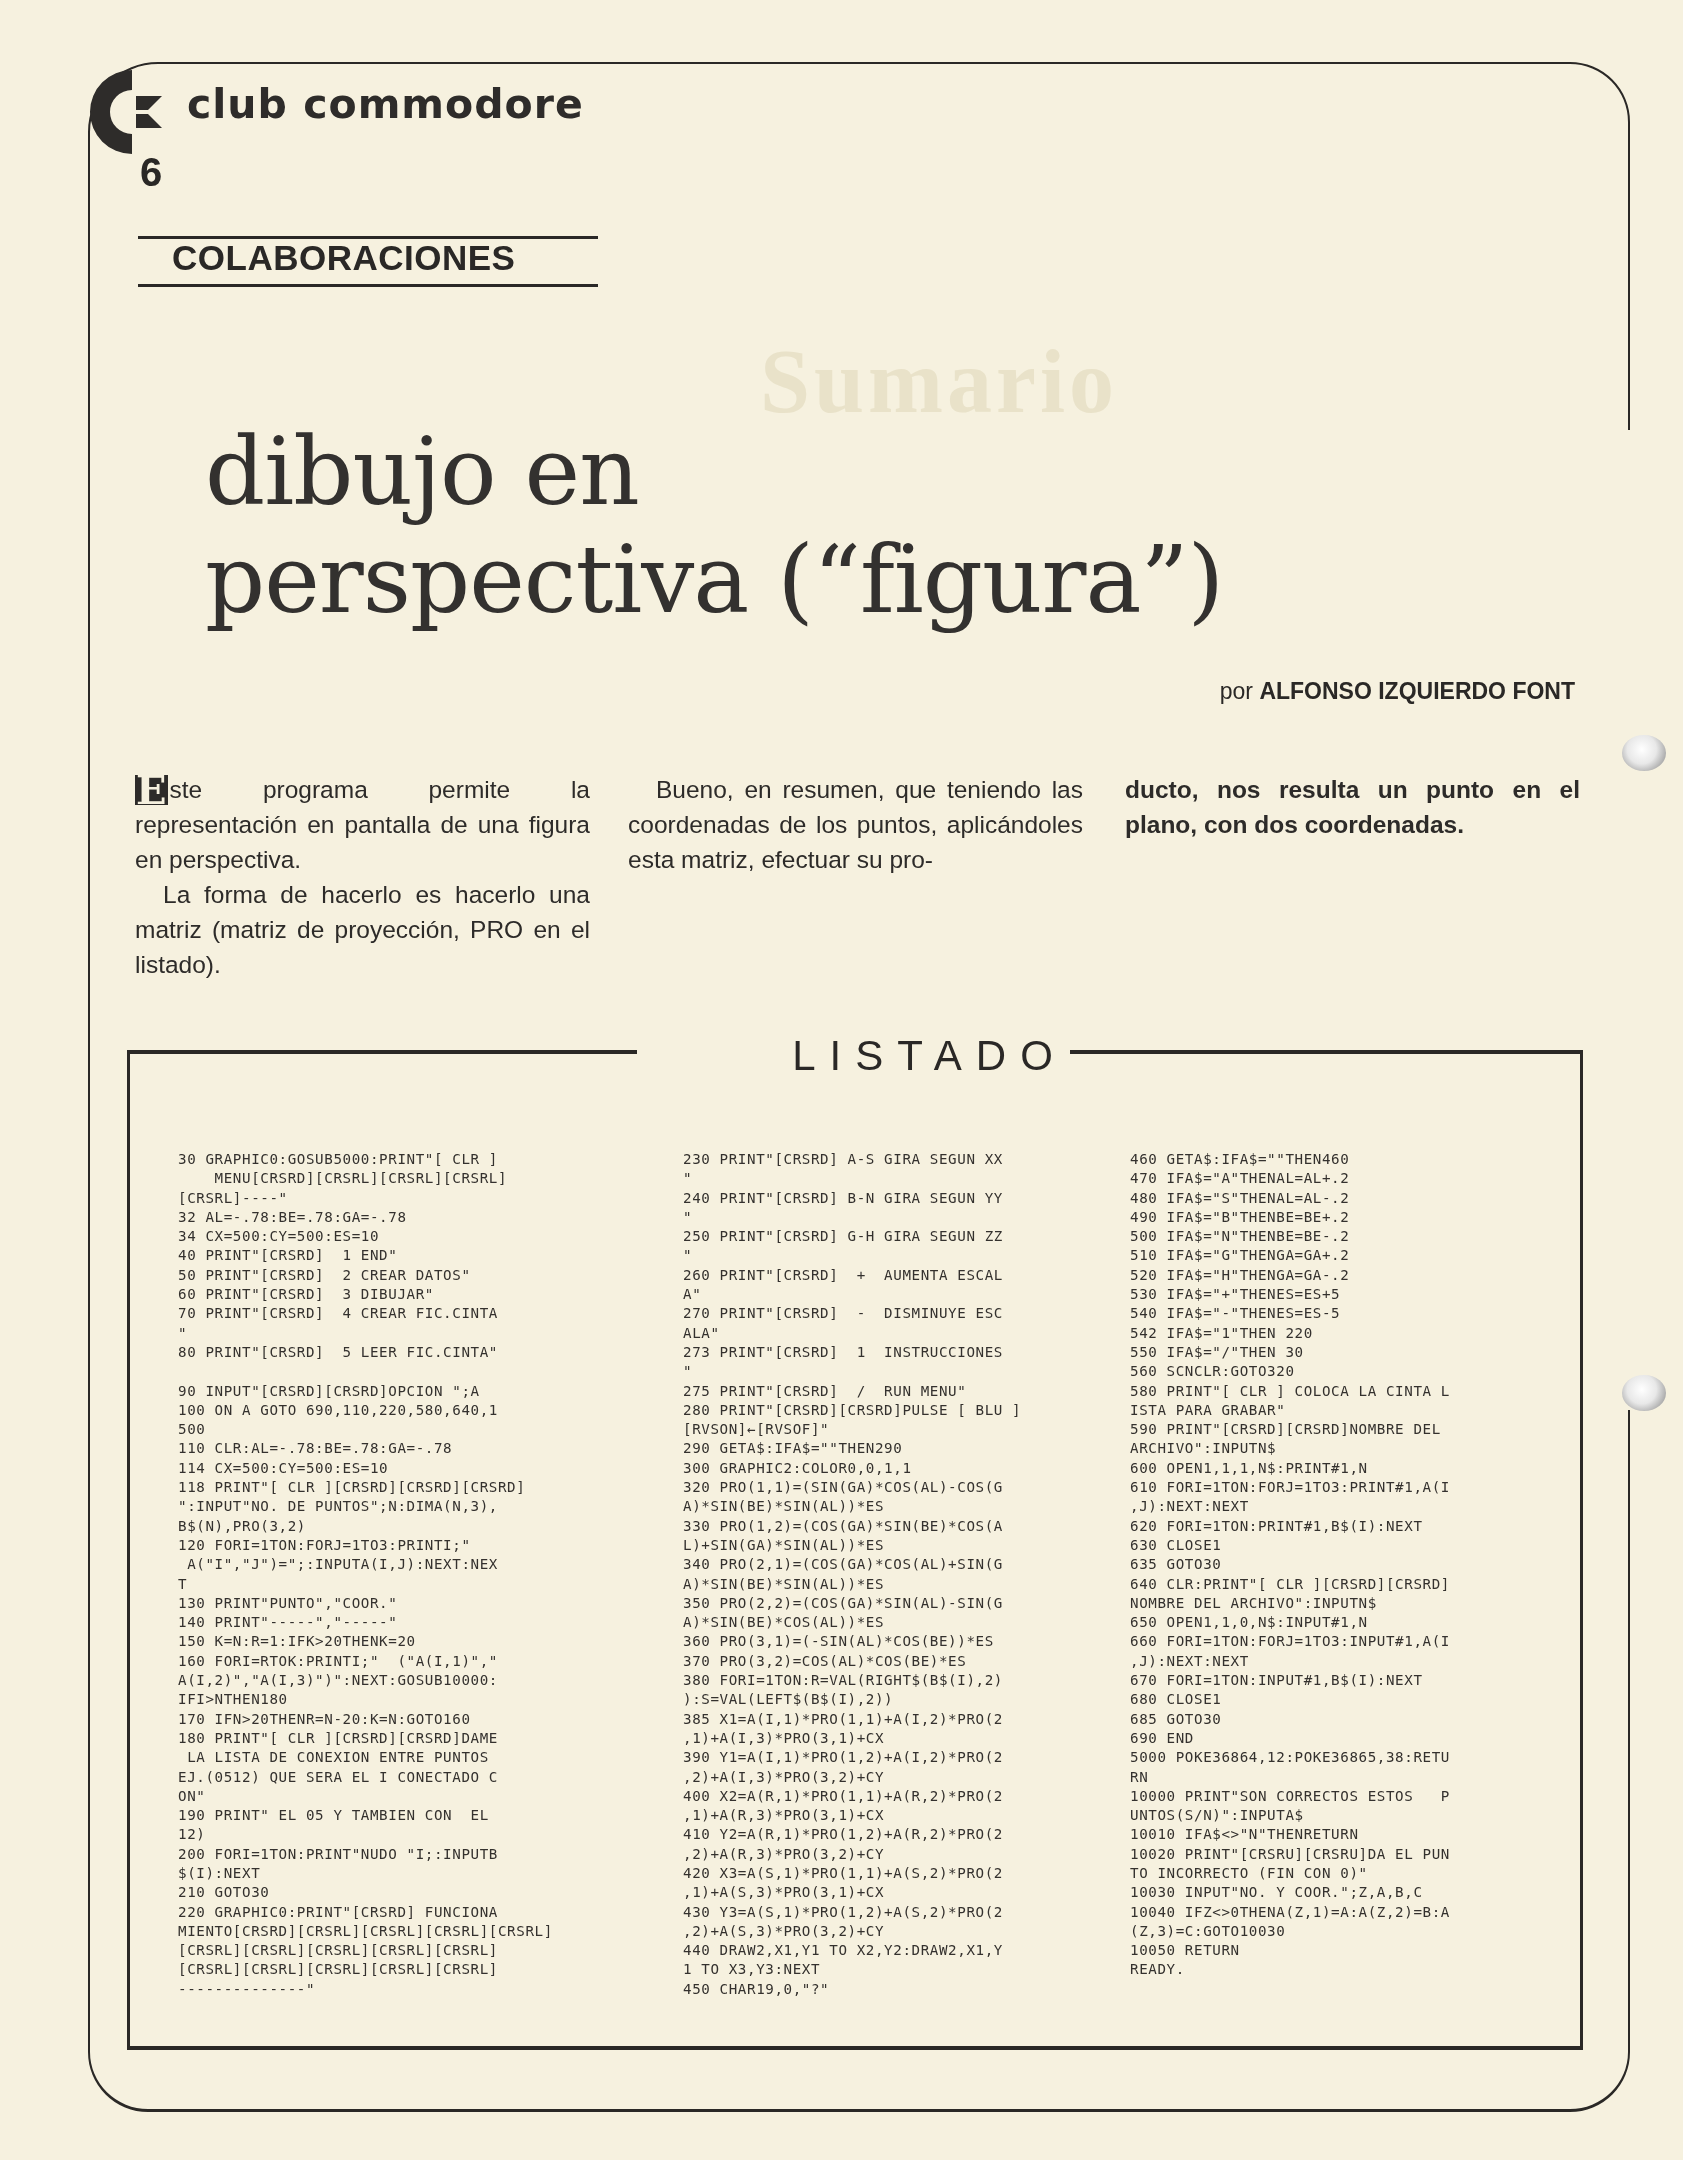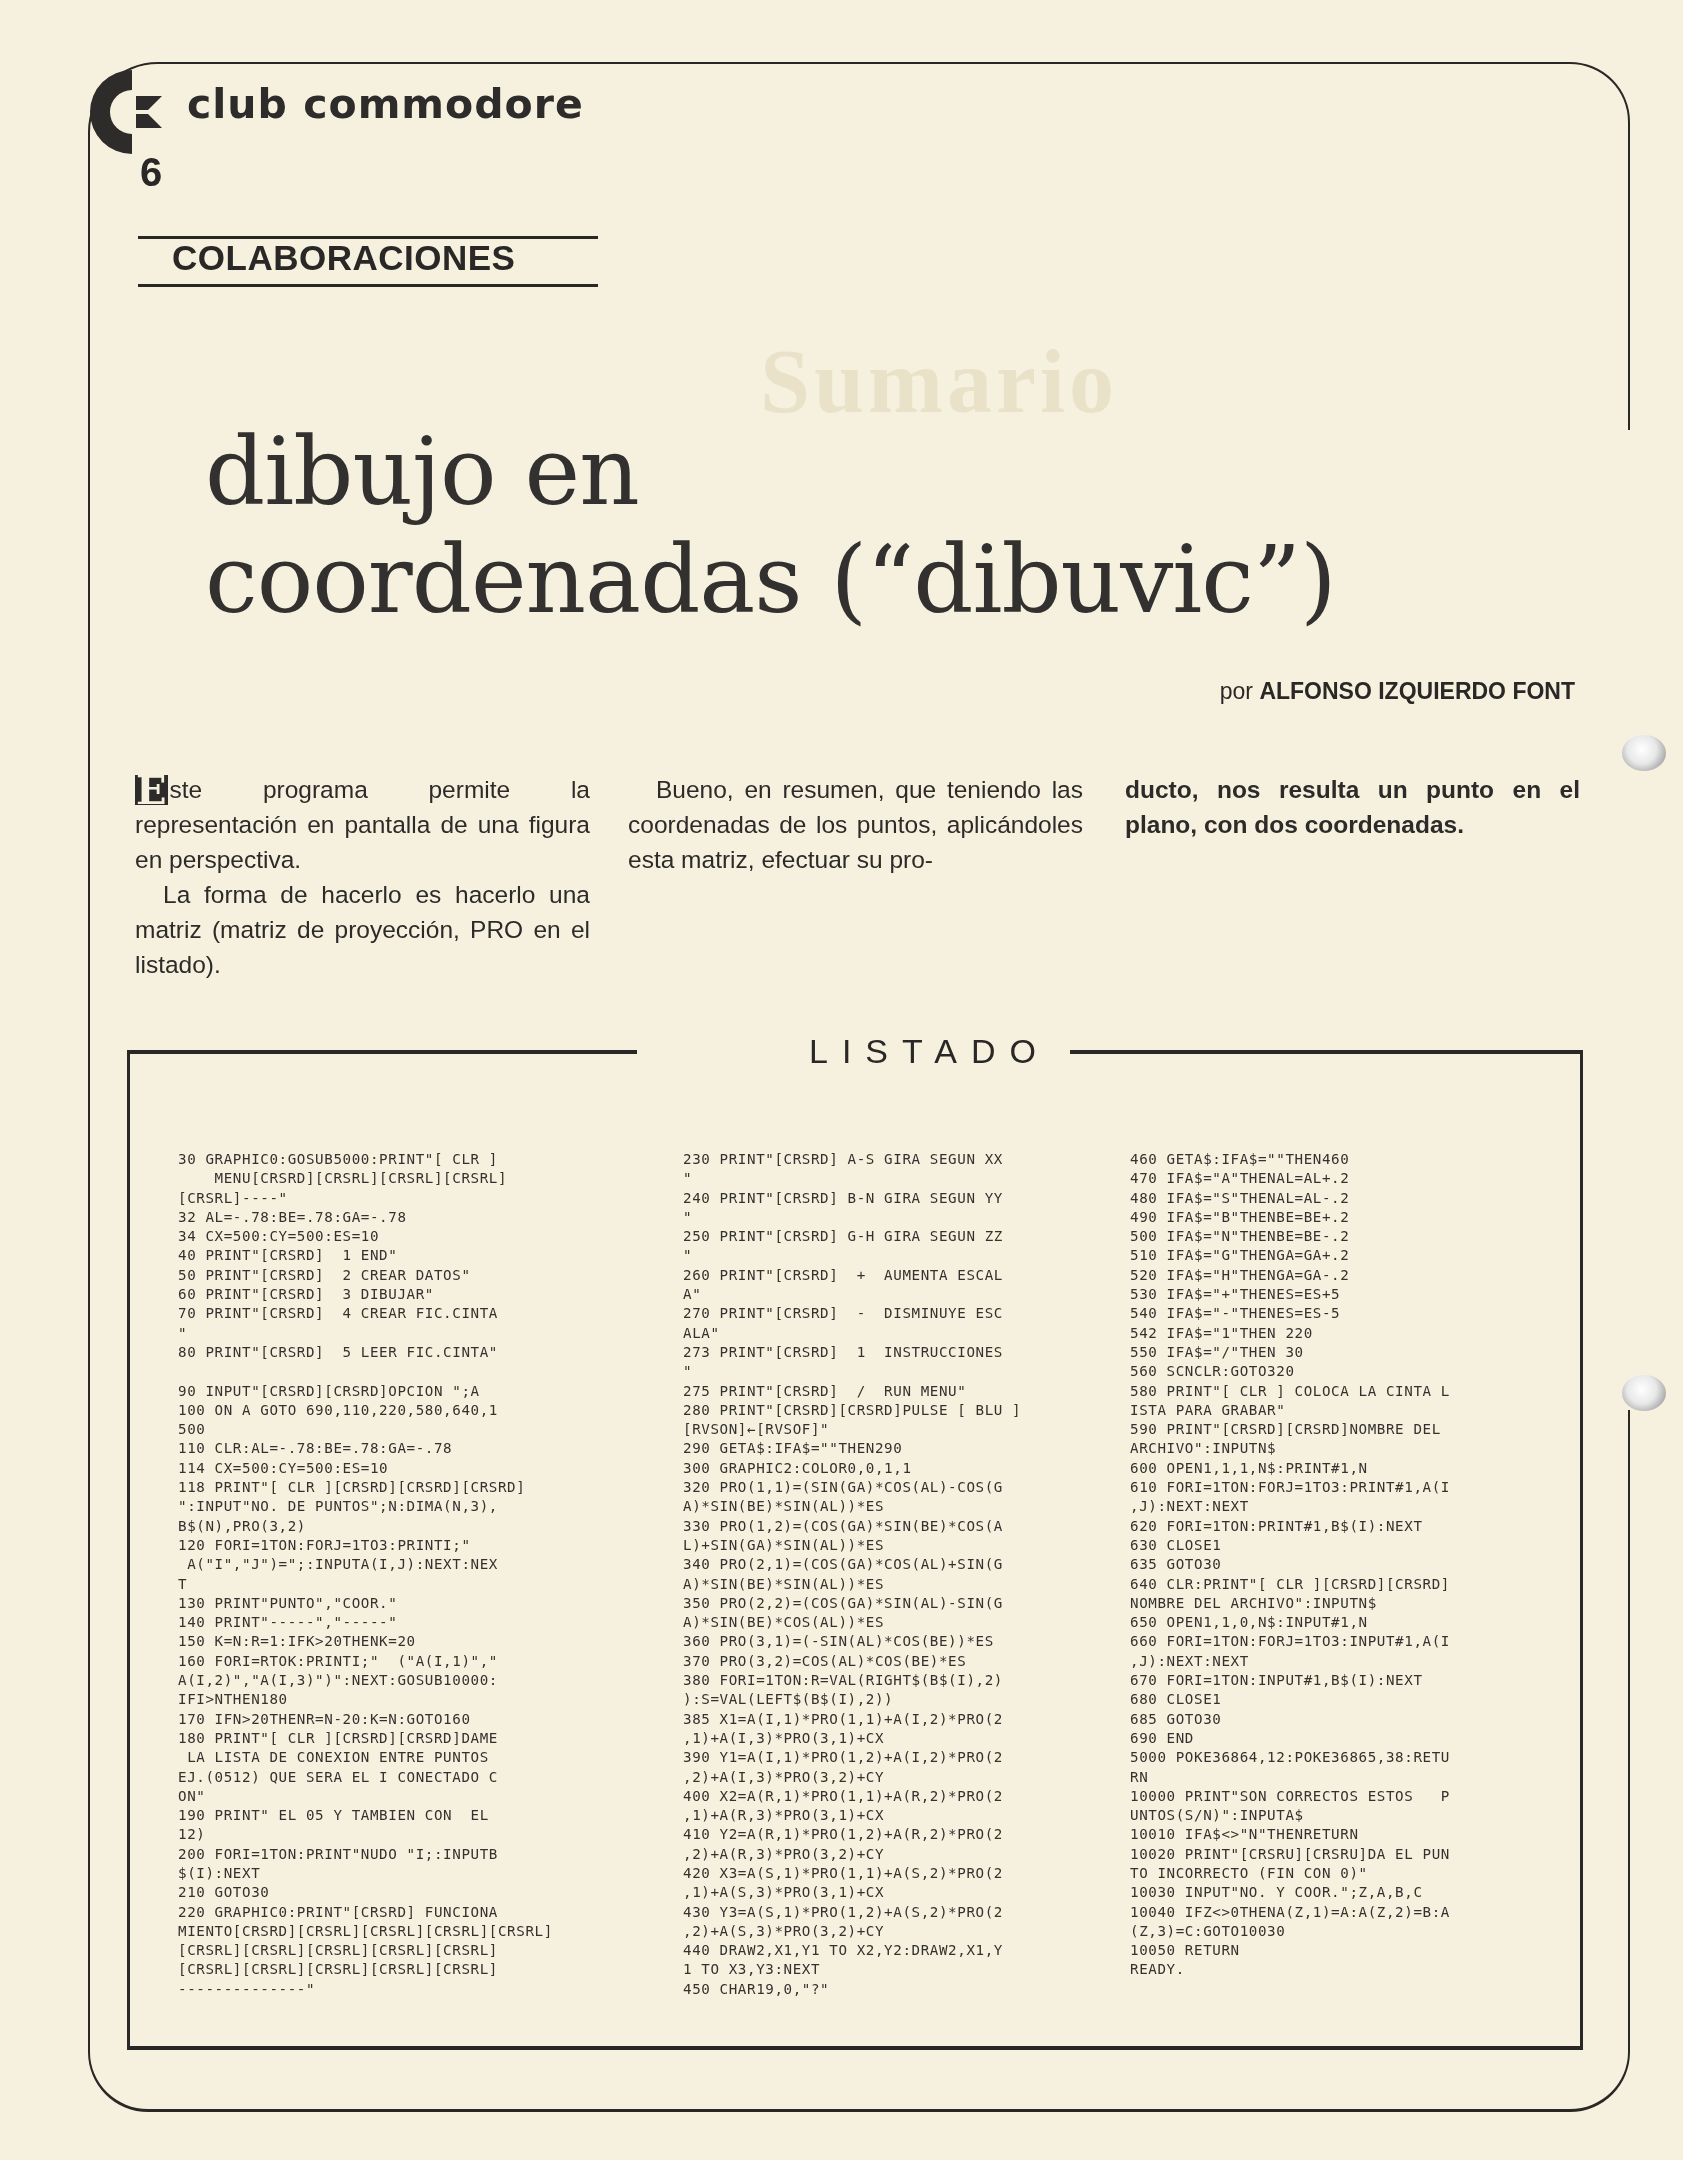--- a/index.html
+++ b/index.html
@@ -63,21 +63,21 @@
   
   .listing-box {
     position: absolute; left: 127px; top: 1050px; width: 1456px; height: 1000px;
     border-left: 3px solid #2a2826; border-right: 3px solid #2a2826; border-bottom: 4px solid #2a2826;
     box-sizing: border-box;
   }
   .listing-rule { position: absolute; top: 1050px; height: 4px; background: #2a2826; }
   .listing-rule.left { left: 127px; width: 510px; }
   .listing-rule.right { left: 1070px; width: 513px; }
   .listing-title {
-    position: absolute; left: 0; width: 1683px; text-align: center; top: 1032px; font-size: 34px;
+    position: absolute; left: 0; width: 1683px; text-align: center; top: 1032px; font-size: 42px;
     letter-spacing: 14px; padding-left: 26px; box-sizing: border-box; pointer-events: none;
   }
   .listing-title span { margin-left: 150px; }
 
   .code-col {
     position: absolute; top: 1150px; white-space: pre; font-family: "DejaVu Sans Mono", monospace;
     font-size: 14.2px; line-height: 19.3px; color: #34312e; letter-spacing: 0.6px;
   }
   .code-col .line { display: block; }
   .code-1 { left: 178px; }
@@ -104,21 +104,21 @@
   <polygon points="50,48 62,48 76,62 50,62" fill="#2e2c2a"></polygon>
 </svg>
 <div class="club-title">club commodore</div>
 <div class="page-number">6</div>
 <div class="section-rule" style="top:236px"></div>
 <div class="section-title">COLABORACIONES</div>
 <div class="section-rule" style="top:284px"></div>
 
 <h1 class="article-title">
   <span>dibujo en</span><br>
-  <span>coordenadas (“dibuvic”)</span>
+  <span>perspectiva (“figura”)</span>
 </h1>
 <div class="byline">
   <span>por</span>
   <span class="author">ALFONSO IZQUIERDO FONT</span>
 </div>
 
 <div class="col col-1">
   <p class="first"><span class="dropcap">E</span><span>ste programa permite la representación en pantalla de una figura en perspectiva.</span></p>
   <p>La forma de hacerlo es hacerlo una matriz (matriz de proyección, PRO en el listado).</p>
 </div>

